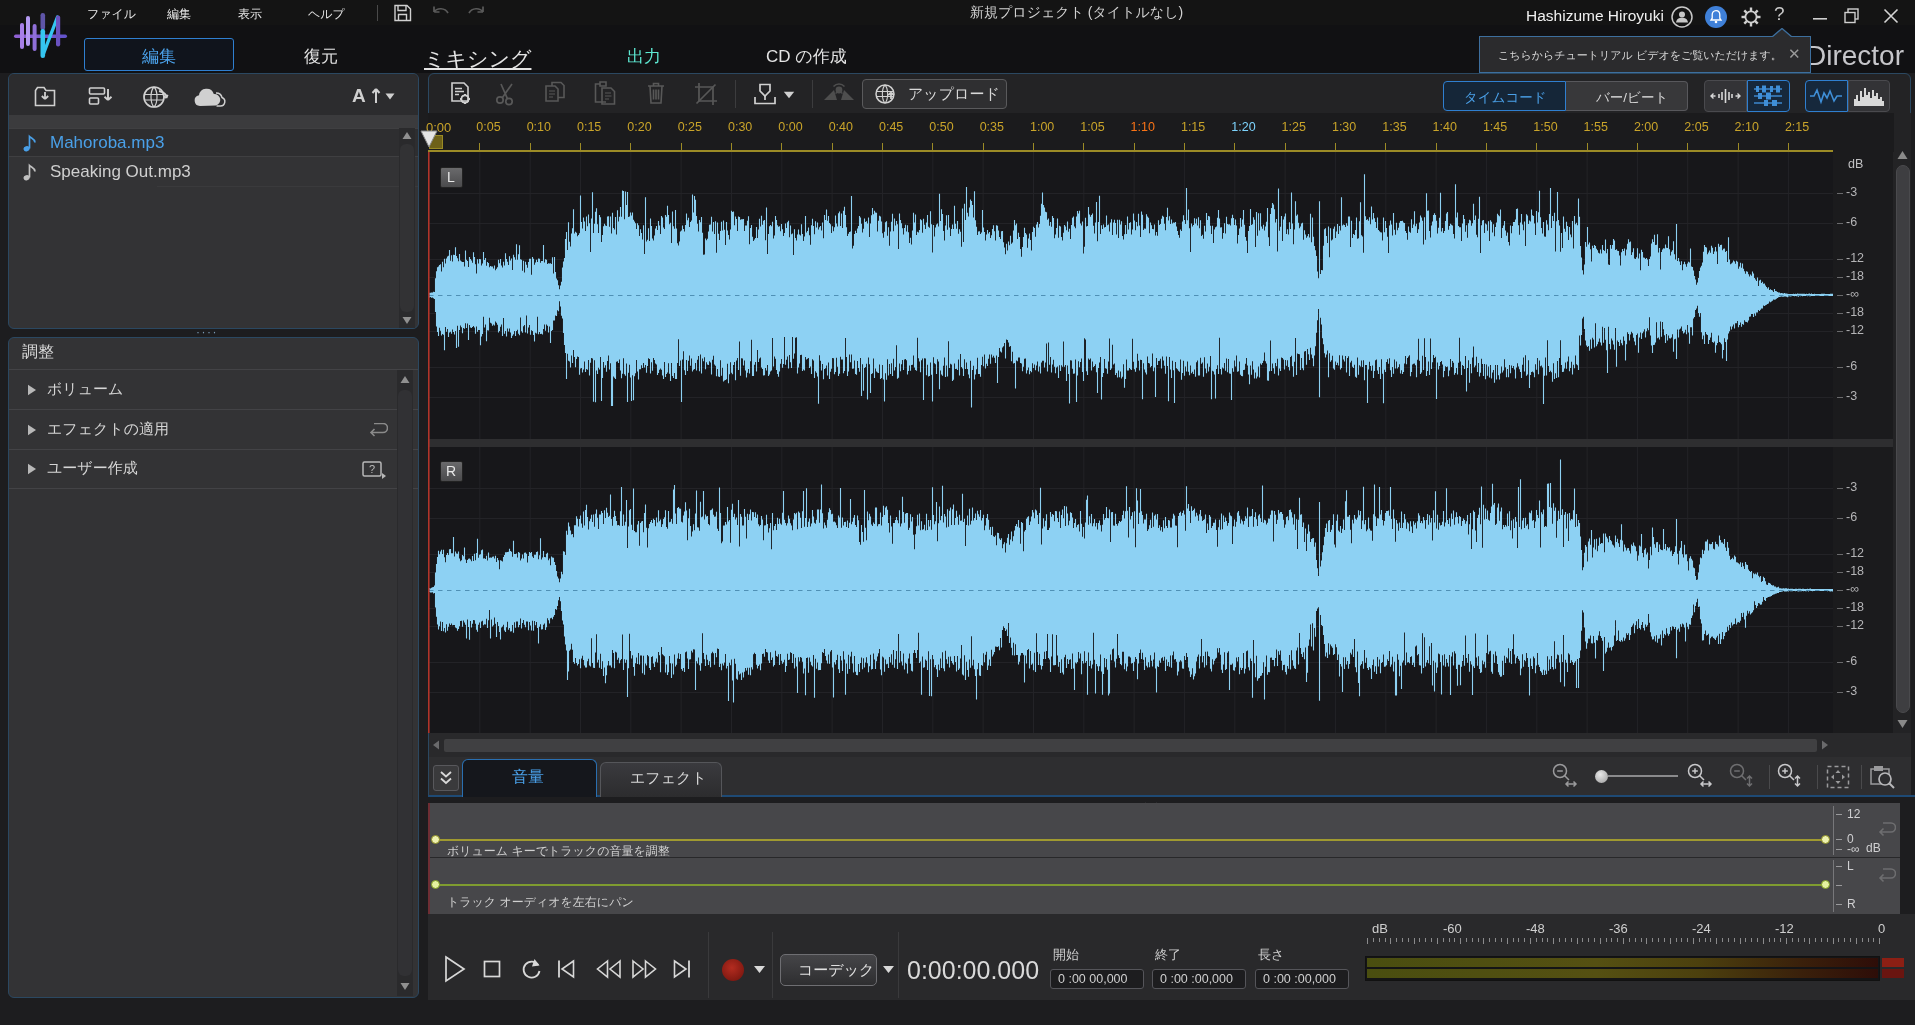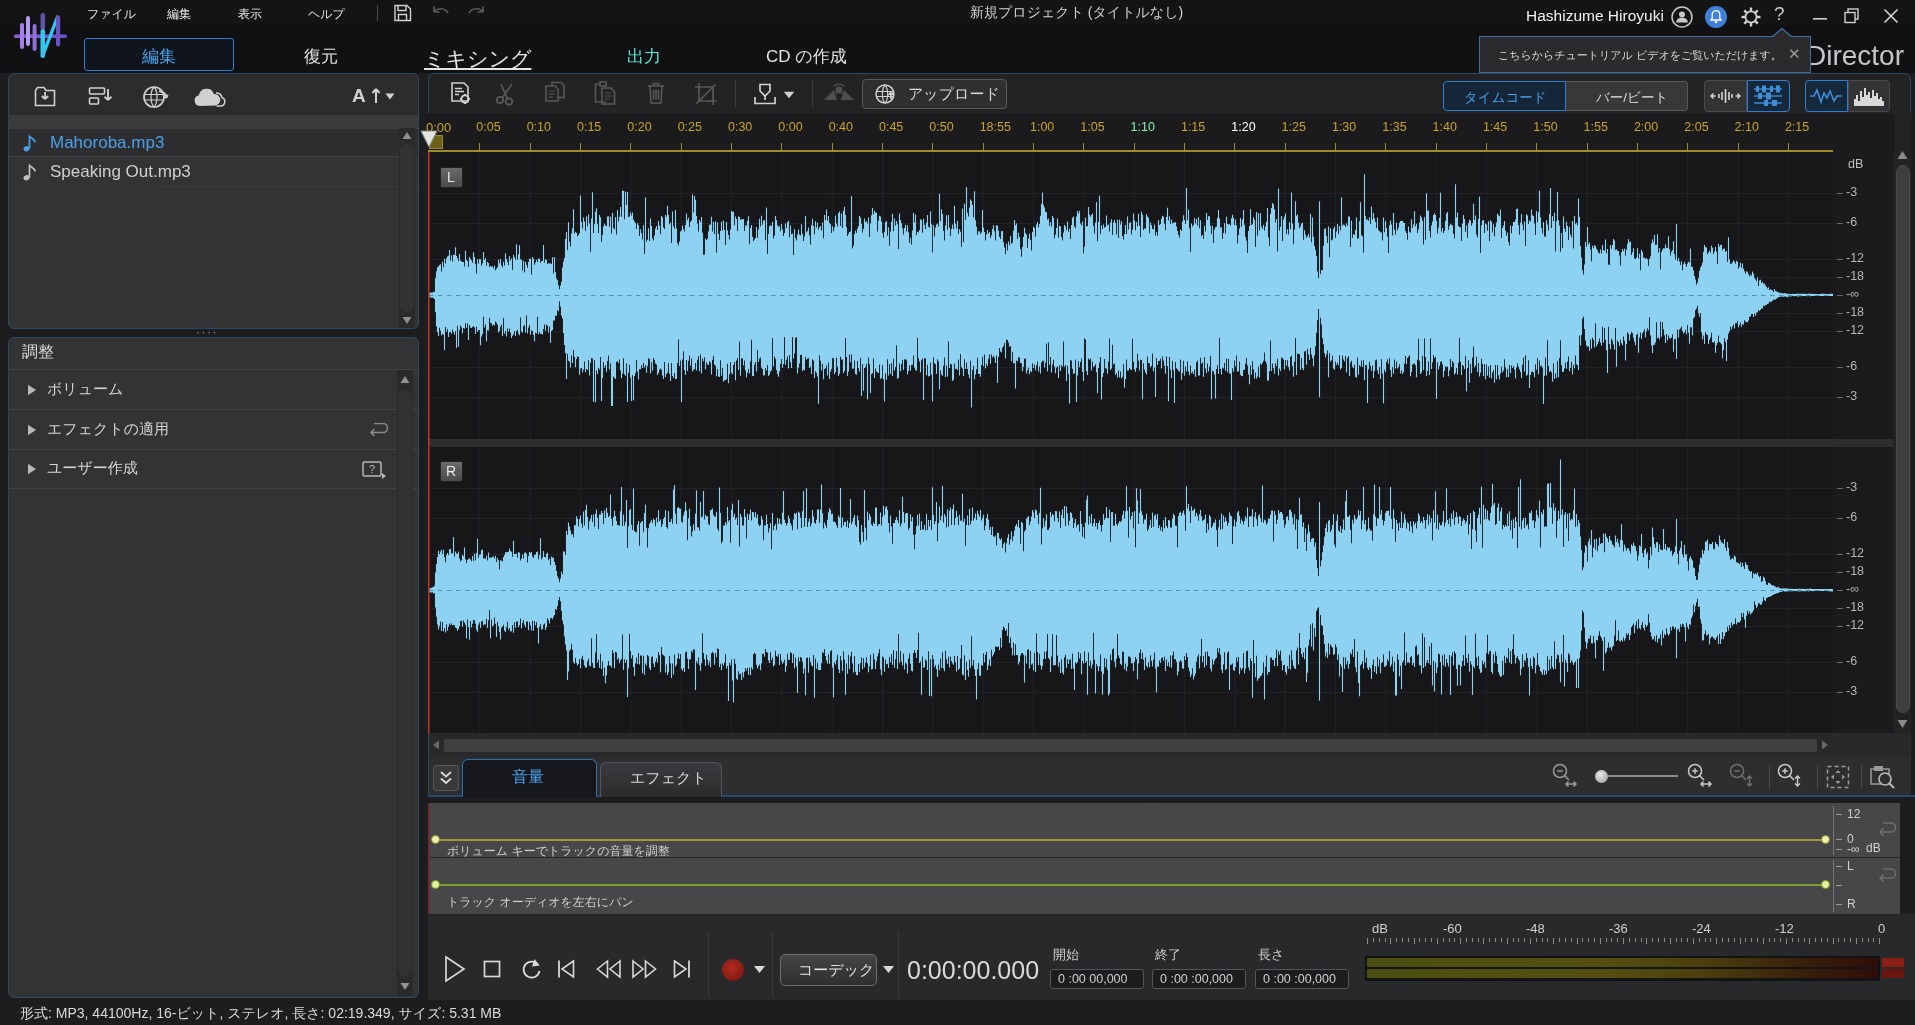--- a/index.html
+++ b/index.html
@@ -296,31 +296,31 @@
     <div style="position:absolute;left:727.98px;top:120px;font-size:12.5px;color:#c9a42a;white-space:nowrap;">0:30</div>
     <div style="position:absolute;left:730.98px;top:143px;width:1px;height:8px;background:#9c8b26;"></div>
     <div style="position:absolute;left:778.31px;top:120px;font-size:12.5px;color:#c9a42a;white-space:nowrap;">0:00</div>
     <div style="position:absolute;left:781.31px;top:143px;width:1px;height:8px;background:#9c8b26;"></div>
     <div style="position:absolute;left:828.64px;top:120px;font-size:12.5px;color:#c9a42a;white-space:nowrap;">0:40</div>
     <div style="position:absolute;left:831.64px;top:143px;width:1px;height:8px;background:#9c8b26;"></div>
     <div style="position:absolute;left:878.97px;top:120px;font-size:12.5px;color:#c9a42a;white-space:nowrap;">0:45</div>
     <div style="position:absolute;left:881.97px;top:143px;width:1px;height:8px;background:#9c8b26;"></div>
     <div style="position:absolute;left:929.3px;top:120px;font-size:12.5px;color:#c9a42a;white-space:nowrap;">0:50</div>
     <div style="position:absolute;left:932.3px;top:143px;width:1px;height:8px;background:#9c8b26;"></div>
-    <div style="position:absolute;left:979.63px;top:120px;font-size:12.5px;color:#c9a42a;white-space:nowrap;">18:55</div>
+    <div style="position:absolute;left:979.63px;top:120px;font-size:12.5px;color:#c9a42a;white-space:nowrap;">0:35</div>
     <div style="position:absolute;left:982.63px;top:143px;width:1px;height:8px;background:#9c8b26;"></div>
     <div style="position:absolute;left:1029.96px;top:120px;font-size:12.5px;color:#c9a42a;white-space:nowrap;">1:00</div>
     <div style="position:absolute;left:1032.96px;top:143px;width:1px;height:8px;background:#9c8b26;"></div>
     <div style="position:absolute;left:1080.29px;top:120px;font-size:12.5px;color:#c9a42a;white-space:nowrap;">1:05</div>
     <div style="position:absolute;left:1083.29px;top:143px;width:1px;height:8px;background:#9c8b26;"></div>
-    <div style="position:absolute;left:1130.62px;top:120px;font-size:12.5px;color:#86efac;white-space:nowrap;">1:10</div>
+    <div style="position:absolute;left:1130.62px;top:120px;font-size:12.5px;color:#f97316;white-space:nowrap;">1:10</div>
     <div style="position:absolute;left:1133.62px;top:143px;width:1px;height:8px;background:#9c8b26;"></div>
     <div style="position:absolute;left:1180.9499999999998px;top:120px;font-size:12.5px;color:#c9a42a;white-space:nowrap;">1:15</div>
     <div style="position:absolute;left:1183.9499999999998px;top:143px;width:1px;height:8px;background:#9c8b26;"></div>
-    <div style="position:absolute;left:1231.28px;top:120px;font-size:12.5px;color:#ffffff;white-space:nowrap;">1:20</div>
+    <div style="position:absolute;left:1231.28px;top:120px;font-size:12.5px;color:#7dd3fc;white-space:nowrap;">1:20</div>
     <div style="position:absolute;left:1234.28px;top:143px;width:1px;height:8px;background:#9c8b26;"></div>
     <div style="position:absolute;left:1281.6100000000001px;top:120px;font-size:12.5px;color:#c9a42a;white-space:nowrap;">1:25</div>
     <div style="position:absolute;left:1284.6100000000001px;top:143px;width:1px;height:8px;background:#9c8b26;"></div>
     <div style="position:absolute;left:1331.94px;top:120px;font-size:12.5px;color:#c9a42a;white-space:nowrap;">1:30</div>
     <div style="position:absolute;left:1334.94px;top:143px;width:1px;height:8px;background:#9c8b26;"></div>
     <div style="position:absolute;left:1382.27px;top:120px;font-size:12.5px;color:#c9a42a;white-space:nowrap;">1:35</div>
     <div style="position:absolute;left:1385.27px;top:143px;width:1px;height:8px;background:#9c8b26;"></div>
     <div style="position:absolute;left:1432.6px;top:120px;font-size:12.5px;color:#c9a42a;white-space:nowrap;">1:40</div>
     <div style="position:absolute;left:1435.6px;top:143px;width:1px;height:8px;background:#9c8b26;"></div>
     <div style="position:absolute;left:1482.93px;top:120px;font-size:12.5px;color:#c9a42a;white-space:nowrap;">1:45</div>
@@ -692,19 +692,18 @@
     <div style="position:absolute;left:1861.7px;top:938px;width:1px;height:3.5px;background:#8a8a8c;"></div>
     <div style="position:absolute;left:1867.5px;top:938px;width:1px;height:3.5px;background:#8a8a8c;"></div>
     <div style="position:absolute;left:1873.3px;top:938px;width:1px;height:3.5px;background:#8a8a8c;"></div>
     <div style="position:absolute;left:1879.2px;top:938px;width:1px;height:6px;background:#8a8a8c;"></div>
 <div style="position:absolute;left:1365px;top:956px;width:515px;height:25px;background:#141416;border:1px solid #111;"></div>
 <div style="position:absolute;left:1367px;top:958px;width:511px;height:9px;background:linear-gradient(90deg,#4a4e10 0%,#555012 45%,#4c400e 65%,#3a200b 85%,#2e0d08 100%);"></div>
 <div style="position:absolute;left:1367px;top:969px;width:511px;height:9px;background:linear-gradient(90deg,#4a4e10 0%,#555012 45%,#4c400e 65%,#3a200b 85%,#2e0d08 100%);"></div>
 <div style="position:absolute;left:1882px;top:958px;width:22px;height:9px;background:#8c1f14;"></div>
 <div style="position:absolute;left:1882px;top:969px;width:22px;height:9px;background:#6a1510;"></div>
 <div style="position:absolute;left:0px;top:1000px;width:1915px;height:25px;background:#1d1d1f;"></div>
-<div style="position:absolute;left:20px;top:1005px;font-size:14px;color:#dadada;white-space:nowrap;">形式: MP3, 44100Hz, 16-ビット, ステレオ, 長さ:  02:19.349, サイズ: 5.31 MB</div>
 <div style="position:absolute;left:1479px;top:36px;width:332px;height:37px;background:#2b2b2d;border:1px solid #3d6f9e;z-index:50;"></div>
 <div style="position:absolute;left:1498px;top:48px;font-size:11px;color:#dcdcdc;white-space:nowrap;z-index:51;">こちらからチュートリアル ビデオをご覧いただけます。</div>
 <div style="position:absolute;left:1788px;top:45px;font-size:15px;color:#9a9a9a;white-space:nowrap;z-index:51;">✕</div>
 <svg style="position:absolute;left:1771px;top:28px;z-index:52" width="22" height="9" viewBox="0 0 22 9">
       <path d="M1 9 L11 0.5 L21 9" fill="#2b2b2d" stroke="#3d6f9e" stroke-width="1.3"></path>
     </svg>
 </div>
 </body></html>

